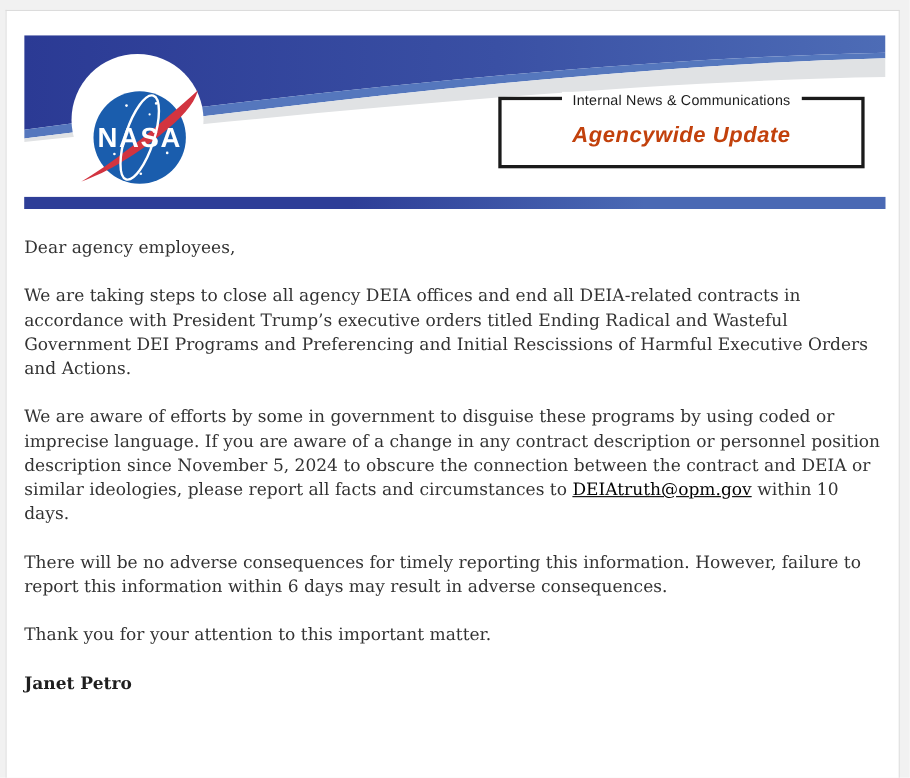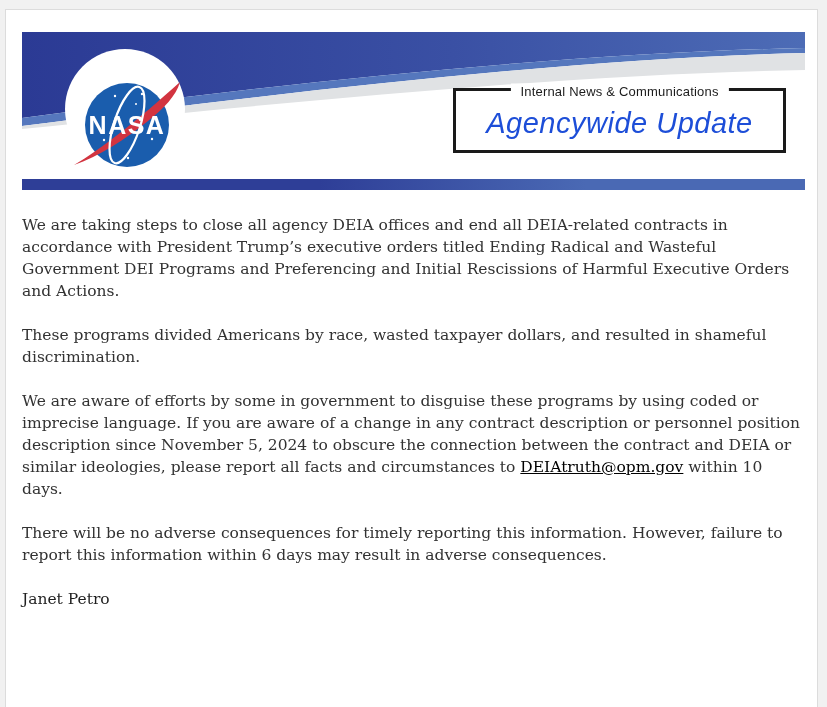--- a/index.html
+++ b/index.html
@@ -20,38 +20,38 @@
     position:absolute; left:447px; top:78px; width:333px; height:65px;
     border:3px solid #1a1a1a;
     display:flex; align-items:center; justify-content:center;
   }
   .kicker {
     position:absolute; left:50%; top:0; transform:translate(-50%,-50%);
     background:#ffffff; padding:0 10px; white-space:nowrap;
     font-size:13px; color:#1c1c1c; letter-spacing:0.2px;
   }
   .masthead-title {
-    font-size:29px; font-weight:normal; font-style:italic; color:#1d4ed8;
+    font-size:20px; font-weight:bold; font-style:italic; color:#c2410c;
     letter-spacing:0.5px; padding-top:6px;
   }
 
   .divider-bar {
     position:absolute; left:16px; top:169px; width:783px; height:11px;
     background:linear-gradient(90deg, #2e3e97 0%, #2e3e97 38%, #4a69b4 72%, #4a69b4 100%);
   }
 
   .email-body {
     margin:24px 16px 0 16px;
     font-family:"DejaVu Serif", serif;
     font-size:15.5px; line-height:22px; color:#323232;
   }
   .email-body p { margin:22px 0; }
   .email-body p:first-child { margin-top:0; }
   .email-body a { color:#000000; text-decoration:underline; }
-  .signature { font-weight:normal; color:#1f1f1f; }
+  .signature { font-weight:bold; color:#1f1f1f; }
 </style>
 </head>
 <body>
 
 <div class="window">
   <div class="panel">
 
     <div class="header">
 
       <svg class="banner-svg" viewBox="0 0 783 120" preserveAspectRatio="none">
@@ -85,21 +85,22 @@
 
       <div class="masthead">
         <span class="kicker">Internal News &amp; Communications</span>
         <div class="masthead-title">Agencywide Update</div>
       </div>
 
       <div class="divider-bar"></div>
     </div>
 
     <div class="email-body">
+      <p>Dear agency employees,</p>
       <p>We are taking steps to close all agency DEIA offices and end all DEIA-related contracts in accordance with President Trump’s executive orders titled Ending Radical and Wasteful Government DEI Programs and Preferencing and Initial Rescissions of Harmful Executive Orders and Actions.</p>
-      <p>These programs divided Americans by race, wasted taxpayer dollars, and resulted in shameful discrimination.</p>
       <p><span>We are aware of efforts by some in government to disguise these programs by using coded or imprecise language. If you are aware of a change in any contract description or personnel position description since November 5, 2024 to obscure the connection between the contract and DEIA or similar ideologies, please report all facts and circumstances to </span><a href="#">DEIAtruth@opm.gov</a><span> within 10 days.</span></p>
       <p>There will be no adverse consequences for timely reporting this information. However, failure to report this information within 6 days may result in adverse consequences.</p>
+      <p>Thank you for your attention to this important matter.</p>
       <p class="signature">Janet Petro</p>
     </div>
 
   </div>
 </div>
 
 </body></html>

